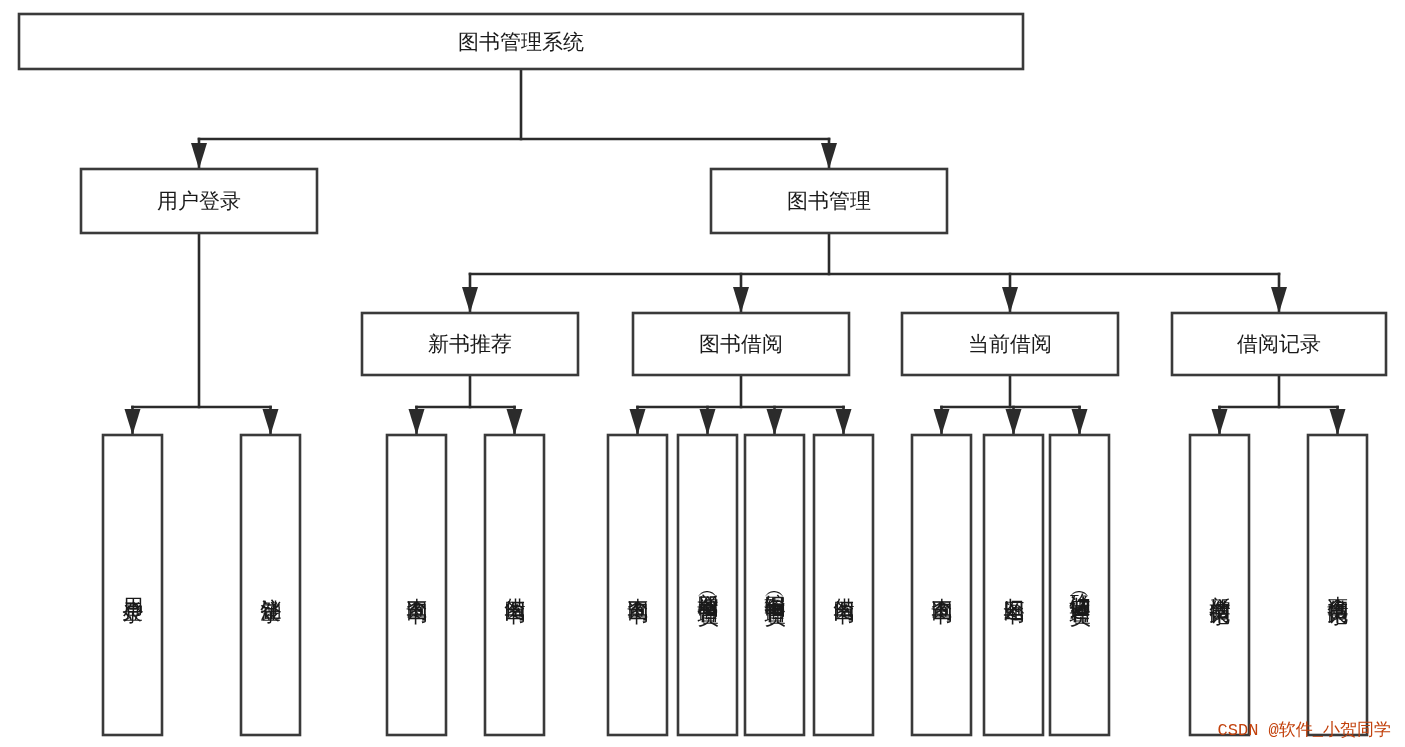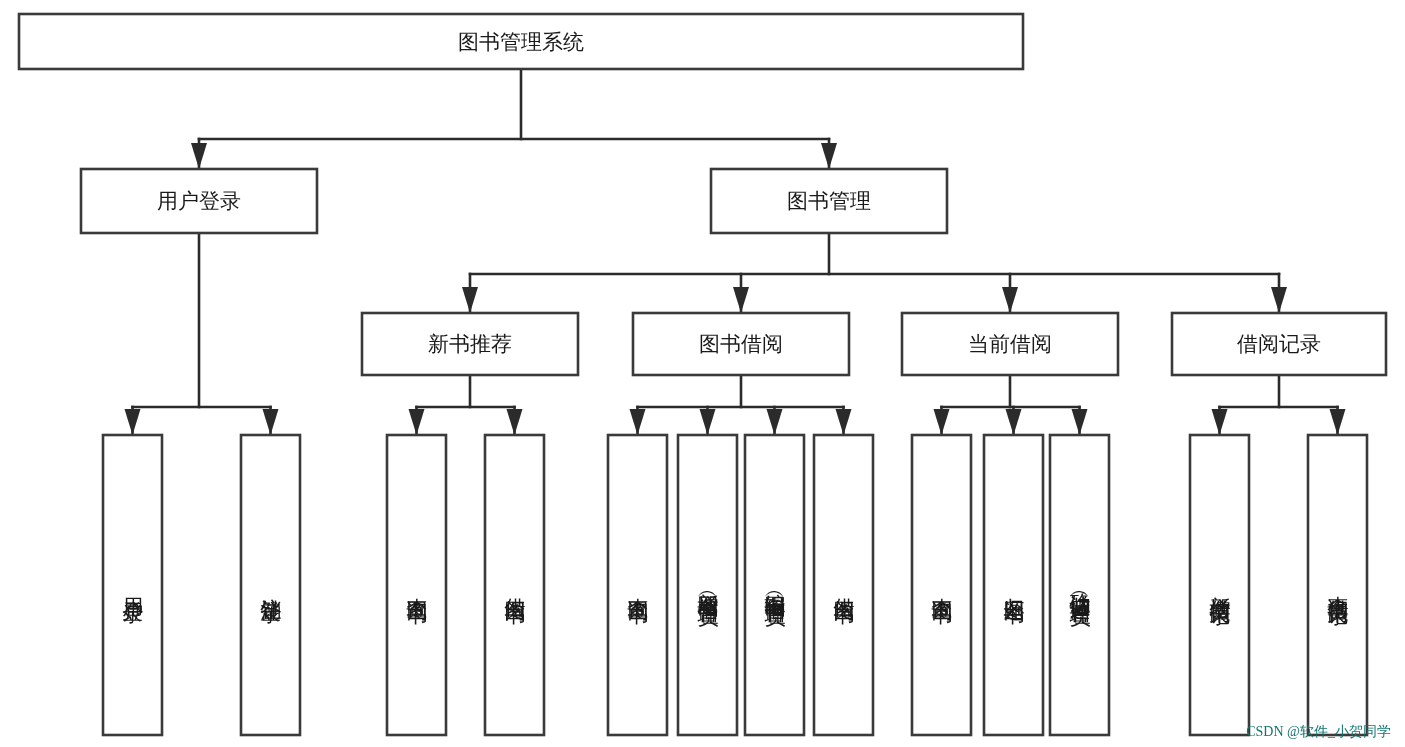--- a/index.html
+++ b/index.html
@@ -61,23 +61,23 @@
     align-items: center;
     justify-content: center;
     white-space: nowrap;
     user-select: none;
     pointer-events: none;
   }
   .watermark {
     position: absolute;
     right: 14px;
     bottom: 6px;
-    font-family: Liberation Serif, serif;
-    font-size: 14px;
-    color: #0f766e;
+    font-family: Liberation Mono, monospace;
+    font-size: 17px;
+    color: #c2410c;
     white-space: nowrap;
     user-select: none;
   }
 </style>
 </head>
 <body>
 
 <div id="diagram-root">
 
   <svg id="tree-svg" viewBox="0 0 1405 747" xmlns="http://www.w3.org/2000/svg">

